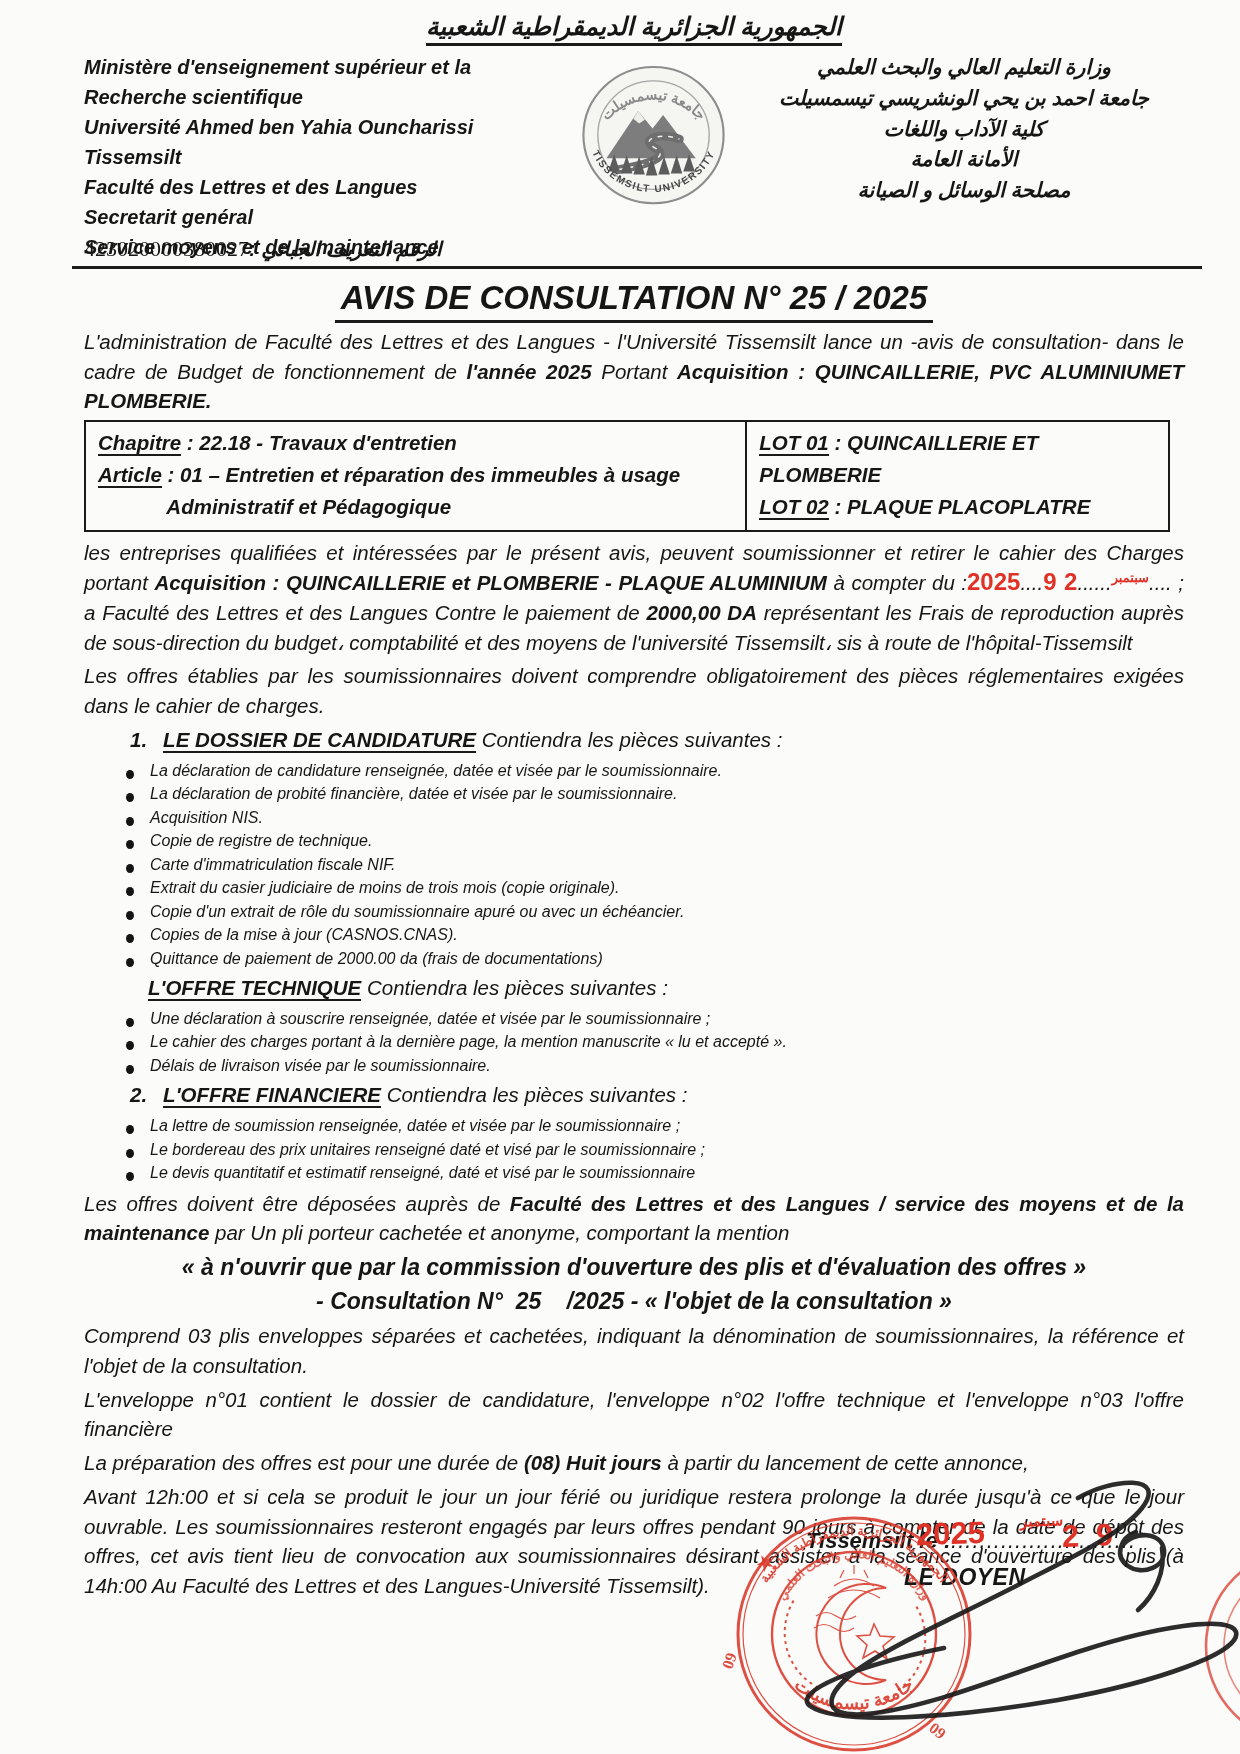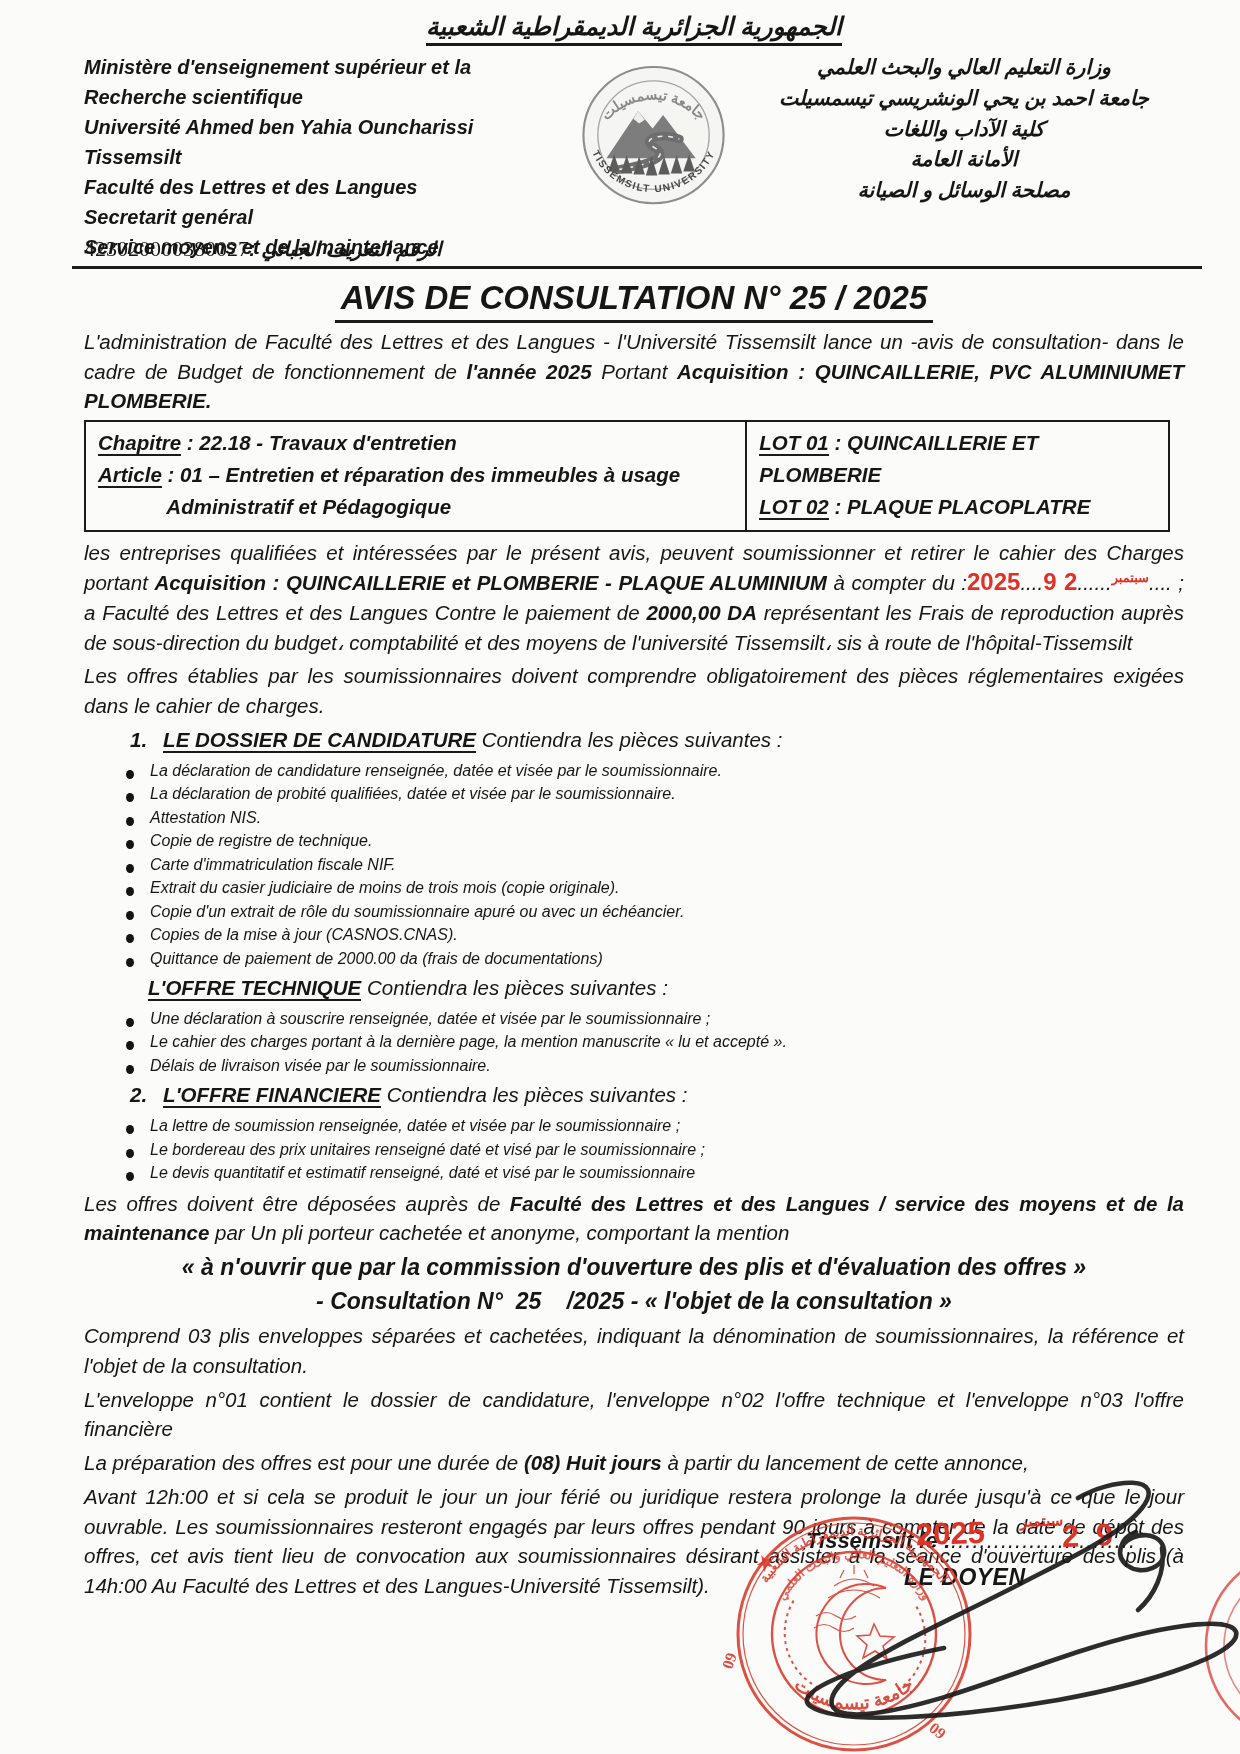--- a/index.html
+++ b/index.html
@@ -142,22 +142,22 @@
     </table>
 
   <p class="para"><span>les entreprises qualifiées et intéressées par le présent avis, peuvent soumissionner et retirer le cahier des Charges portant </span><span class="sg-b">Acquisition :  QUINCAILLERIE et PLOMBERIE - PLAQUE ALUMINIUM</span><span> à compter du :</span><span class="sg-r">2025</span><span>....</span><span class="sg-sm">سبتمبر</span><span>......</span><span class="sg-r">2 9</span><span>.... ; a </span><span>Faculté des Lettres et des Langues  Contre le paiement de </span><span class="sg-b">2000,00 DA</span><span> représentant les Frais de reproduction auprès de sous-direction du budget، comptabilité et des moyens de l'université Tissemsilt، sis à route de l'hôpital-Tissemsilt</span></p>
   <p class="para">Les offres établies par les soumissionnaires doivent comprendre obligatoirement des pièces réglementaires exigées dans le cahier de charges.</p>
 
   <div class="sec-heading">
     <span class="sec-num">1.</span><span class="sec-title">LE DOSSIER DE CANDIDATURE</span><span> Contiendra les pièces suivantes :</span>
   </div>
   <ul class="docs">
     <li>La déclaration de candidature renseignée, datée et visée par le soumissionnaire.</li>
-    <li>La déclaration de probité qualifiées, datée et visée par le soumissionnaire.</li>
-    <li>Attestation NIS.</li>
+    <li>La déclaration de probité financière, datée et visée par le soumissionnaire.</li>
+    <li>Acquisition NIS.</li>
     <li>Copie de registre de technique.</li>
     <li>Carte d'immatriculation fiscale NIF.</li>
     <li>Extrait du casier judiciaire de moins de trois mois (copie originale).</li>
     <li>Copie d'un extrait de rôle du soumissionnaire apuré ou avec un échéancier.</li>
     <li>Copies de la mise à jour (CASNOS.CNAS).</li>
     <li>Quittance de paiement de 2000.00 da (frais de documentations)</li>
   </ul>
 
   <div class="sec-heading sub-heading">
     <span class="sec-title">L'OFFRE TECHNIQUE</span><span> Contiendra les pièces suivantes :</span>

